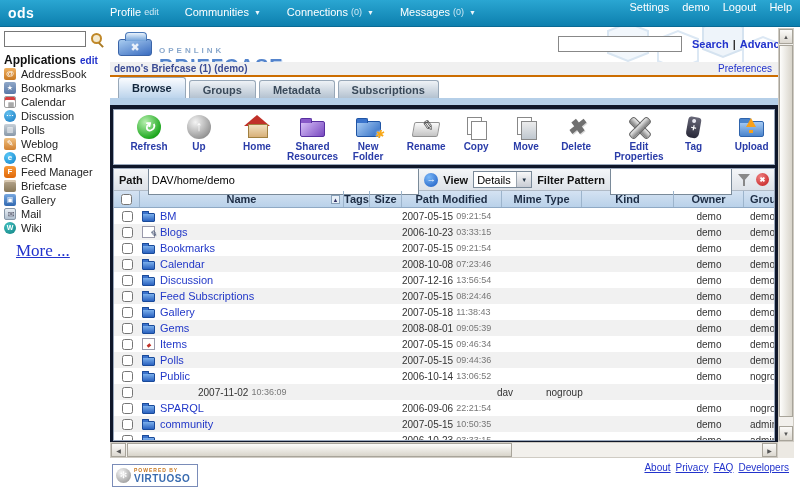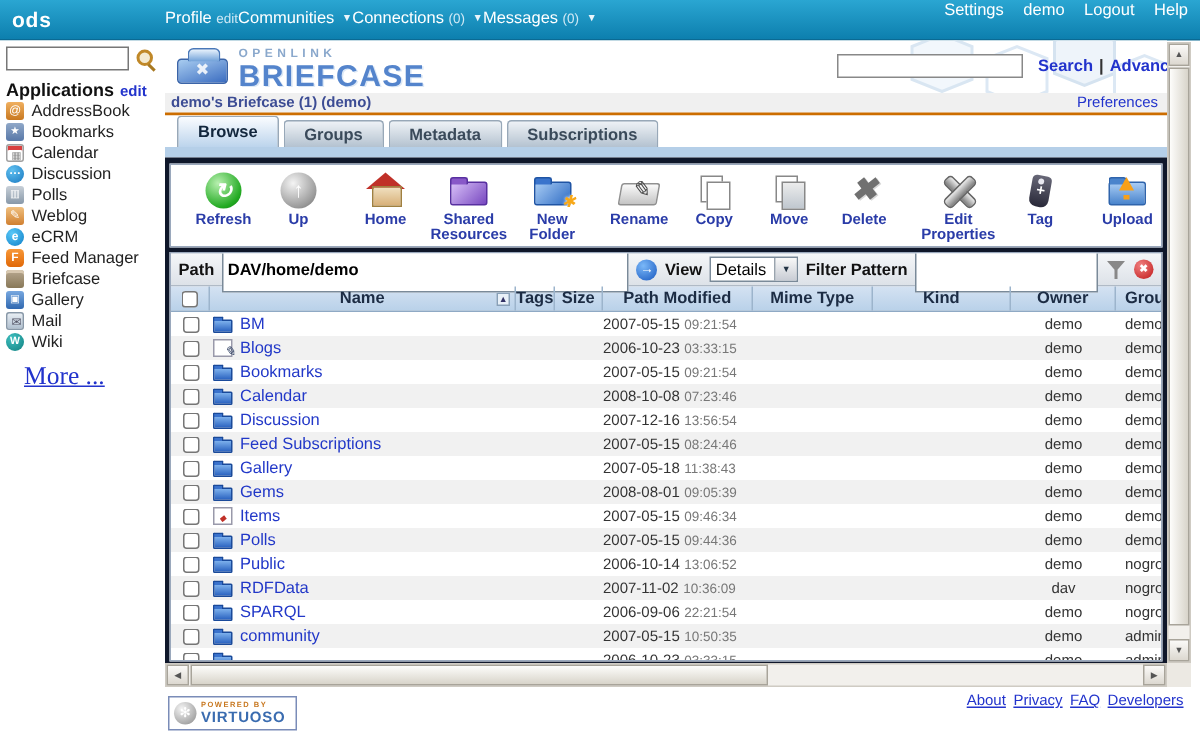--- a/index.html
+++ b/index.html
@@ -6,21 +6,21 @@
   body { background:#fff; font-family:"Liberation Sans", sans-serif; }
   #app { position:relative; width:800px; height:493px; overflow:hidden; background:#fff; }
 
   
   .topbar { position:absolute; left:0; top:0; width:800px; height:27px;
     background:linear-gradient(#2aa6d2,#0d7fae); border-bottom:1px solid #0a6a94; color:#fff; }
   .ods-logo { position:absolute; left:8px; top:5px; font-size:14px; font-weight:bold; letter-spacing:.5px; }
   .ods-globe { position:absolute; left:-2px; top:2px; width:13px; height:13px; border-radius:50%;
     background:radial-gradient(circle at 35% 30%, #ffffff, #bfe4f4 45%, #4ab0d8 80%, #1a88b8); }
   .ods-logo > span { position:relative; }
-  .topnav { position:absolute; left:110px; top:0; height:24px; display:flex; font-size:11px; }
+  .topnav { position:absolute; left:110px; top:0; height:24px; display:flex; gap:26px; font-size:11px; }
   .topnav-item { display:flex; align-items:center; gap:3px; cursor:pointer; white-space:nowrap; }
   .topnav-item .tx { font-size:9px; color:#cfe9f5; }
   .caret { font-size:7px; color:#eaf5fb; margin-left:2px; }
   .topbar-right { position:absolute; right:8px; top:0; height:14px; display:flex; gap:13px; align-items:center; font-size:11px; }
   .topbar-right a { color:#fff; text-decoration:none; cursor:pointer; }
 
   
   .sidebar { position:absolute; left:0; top:27px; width:110px; height:466px; background:#fff; }
   .side-search { position:absolute; left:4px; top:4px; display:flex; align-items:center; gap:4px; }
   .side-search input { width:82px; height:16px; border:1px solid #777; font-size:11px; padding:0 2px; }
@@ -55,21 +55,21 @@
 
   .banner { position:absolute; left:0; top:0; width:668px; height:35px; background:#fff; overflow:hidden; }
   .banner svg { position:absolute; right:0; top:0; }
   .bc-logo { position:absolute; left:8px; top:1px; display:flex; gap:7px; }
   .bc-icon { position:relative; width:34px; height:17px; margin-top:11px; border:1px solid #3a64a8; border-radius:3px;
     background:linear-gradient(160deg,#a8ccf0,#3a6cc0); }
   .bc-icon::before { content:""; position:absolute; left:6px; top:-8px; width:20px; height:8px;
     border:1px solid #4a78b8; border-bottom:none; border-radius:4px 4px 0 0; background:linear-gradient(#e8f2fc,#6fa0d8); }
   .bc-icon::after { content:"✖"; position:absolute; left:0; top:0; width:100%; text-align:center;
     color:rgba(255,255,255,.85); font-size:11px; line-height:15px; }
-  .bc-text .top { font-size:8px; letter-spacing:3px; color:#8aa8cc; font-weight:bold; line-height:10px; margin-top:3px; }
+  .bc-text .top { font-size:8px; letter-spacing:3px; color:#8aa8cc; font-weight:bold; line-height:10px; margin-top:18px; }
   .bc-text .main { font-size:20px; font-weight:bold; color:#5484cc; letter-spacing:1px; line-height:20px;
     text-shadow:1px 1px 0 #dce8f6; }
   .banner-search { position:absolute; left:448px; top:9px; width:124px; height:16px; border:1px solid #888;
     font-size:11px; padding:0 2px; background:#fff; }
   .banner-links { position:absolute; left:582px; top:11px; font-size:11px; font-weight:bold; white-space:nowrap; }
   .banner-links a { color:#2233cc; text-decoration:none; cursor:pointer; }
   .banner-links .dv { color:#333; margin:0 4px; }
 
   .breadcrumb { position:absolute; left:0; top:35px; width:668px; height:13px; background:#f0f0f0;
     font-size:10px; line-height:13px; }
@@ -142,21 +142,21 @@
     background:#4a84cc; border:1px solid #2f64ac; border-bottom:none; border-radius:2px 2px 0 0; }
   .t-upload i::after { content:""; position:absolute; left:6px; top:-4px; border-left:5px solid transparent;
     border-right:5px solid transparent; border-bottom:9px solid #f8a018;
     box-shadow:0 9px 0 -3px #f8a018; }
 
   
   .browse { background:#fff; border:1px solid #9aa8bc; height:273px; overflow:hidden; }
   .pathbar { height:22px; background:linear-gradient(#f4f6f8,#dde2e8); border-bottom:1px solid #b0bac6;
     display:flex; align-items:center; padding:0 5px; gap:5px; font-size:11px; white-space:nowrap; }
   .pathbar b { font-size:11px; color:#111; }
-  .pathbar input { height:30px; border:1px solid #7a8a99; font-size:11px; padding:0 3px;font-weight:bold; }
+  .pathbar input { height:30px; border:1px solid #7a8a99; font-size:11px; padding:0 3px; }
   .path-input { width:296px; }
   .filter-input { width:122px; }
   .go-icon { width:14px; height:14px; border-radius:50%; flex:0 0 14px;
     background:radial-gradient(circle at 35% 30%,#7ab8f8,#1858c0); position:relative; cursor:pointer; }
   .go-icon::after { content:"→"; position:absolute; width:100%; text-align:center; line-height:13px;
     color:#fff; font-size:9px; font-weight:bold; }
   .view-select { display:flex; align-items:center; border:1px solid #7a8a99; background:#fff; height:17px; cursor:pointer; }
   .view-select .vv { width:42px; padding-left:3px; font-size:11px; }
   .dd-btn { width:15px; height:15px; background:linear-gradient(#f8f8f8,#c8ccd4); border-left:1px solid #9aa4ae;
     font-size:6px; color:#234; display:flex; align-items:center; justify-content:center; }
@@ -687,24 +687,20 @@
               </span>
     <span class="rc rc-mime"></span>
     <span class="rc rc-kind"></span>
     <span class="rc rc-owner">demo</span>
     <span class="rc rc-group">nogroup</span>
   </div>
             <div class="row alt">
     <span class="rc rc-check">
                 <input type="checkbox" style="">
               </span>
-    <span class="rc rc-name">
-                <i class="ric r-folder"></i>
-                <a class="rname">RDFData</a>
-              </span>
     <span class="rc rc-tags"></span>
     <span class="rc rc-size"></span>
     <span class="rc rc-date">
                 <span class="rdate">2007-11-02</span>
                 <span class="rtime">10:36:09</span>
               </span>
     <span class="rc rc-mime"></span>
     <span class="rc rc-kind"></span>
     <span class="rc rc-owner">dav</span>
     <span class="rc rc-group">nogroup</span>

